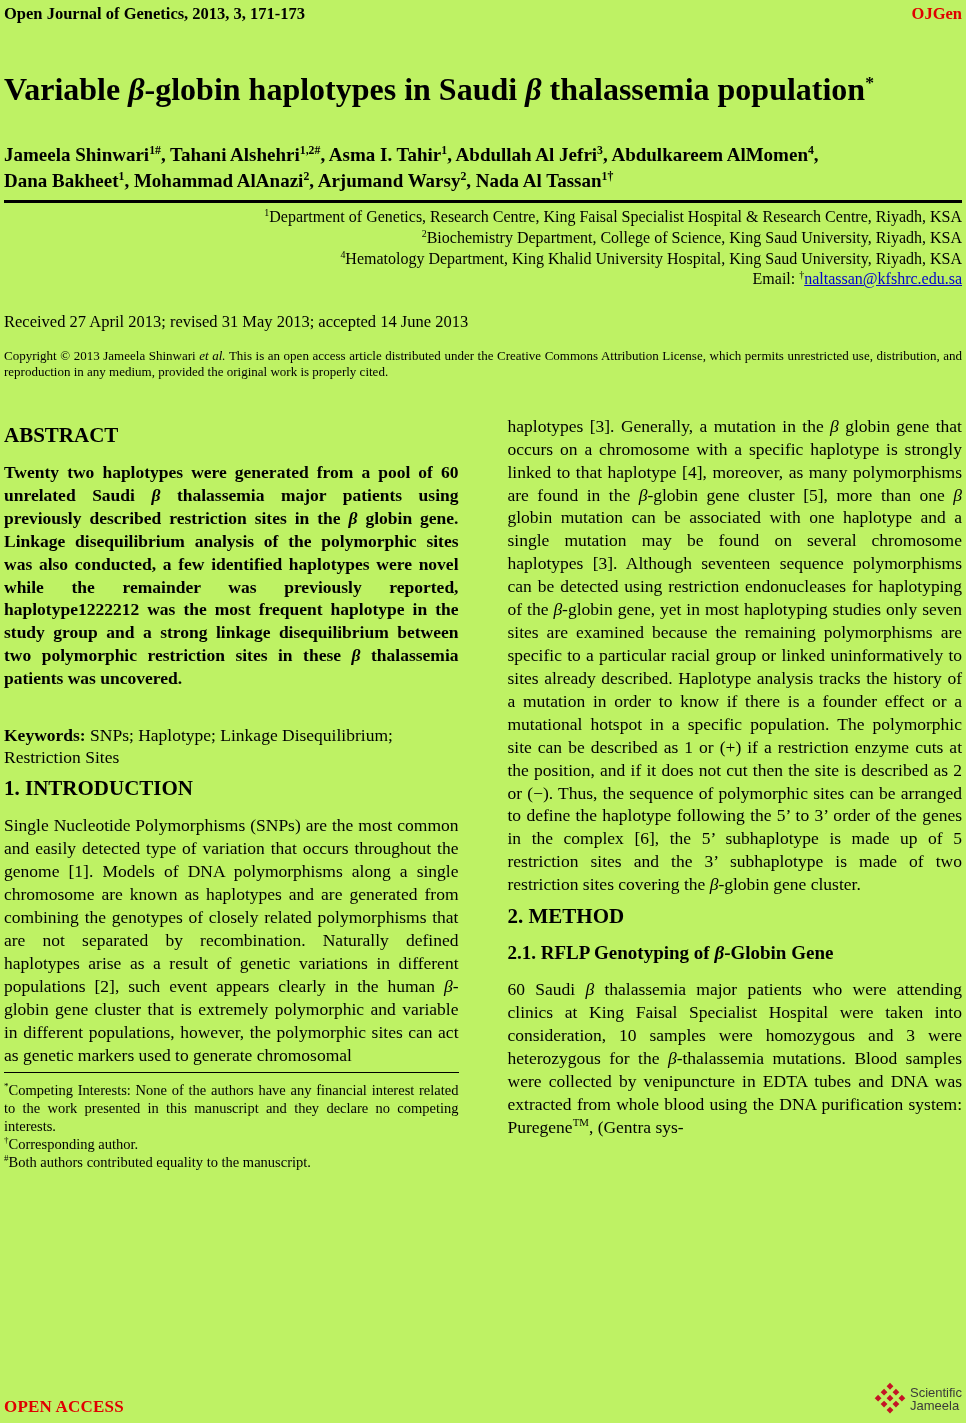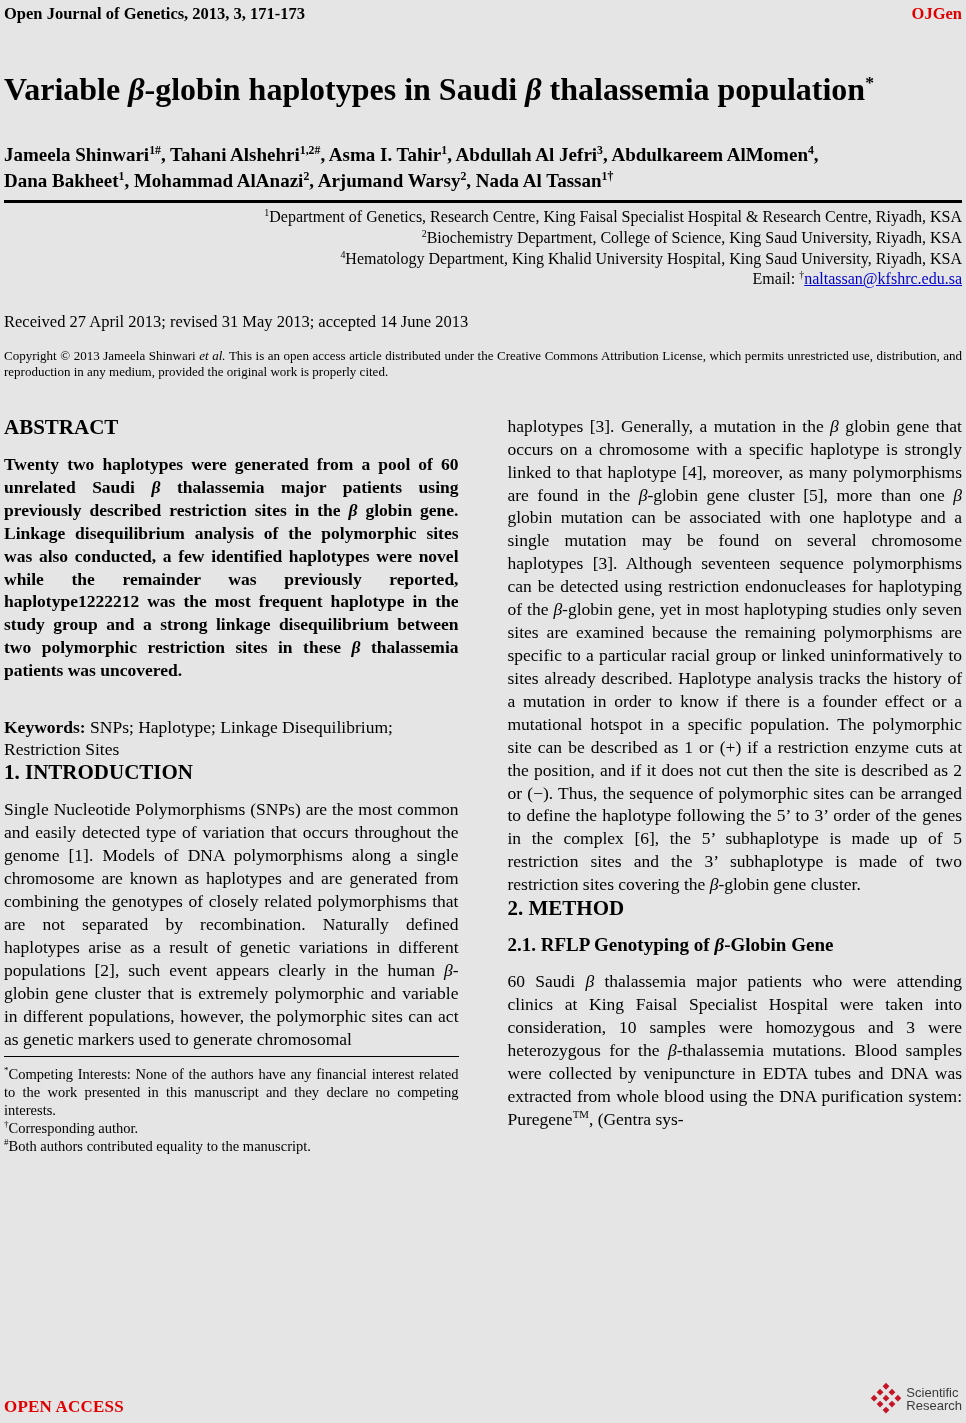--- a/index.html
+++ b/index.html
@@ -1,38 +1,38 @@
 <!DOCTYPE html>
 <html><head>
 <meta charset="utf-8">
 <style>
   * { margin:0; padding:0; box-sizing:border-box; }
   html,body { background:#888; }
   .page {
     width:966px; height:1423px; margin:0 auto; position:relative;
-    background:#e5e5e5; color:#000;
+    background:#bef264; color:#000;
     font-family:"Liberation Serif", serif;
     padding:4px 4px 0 4px; overflow:hidden;
   }
   
   .hdr { display:flex; justify-content:space-between; align-items:flex-start; font-size:16.5px; line-height:1.25; }
   .hdr .l1 { font-weight:bold; }
   .lnk { color:#0000cc; text-decoration:underline; cursor:pointer; }
   .hdr-code { color:#e00000; font-weight:bold; font-size:16.5px; }
   
   .title { font-size:32px; font-weight:bold; line-height:1.3; margin-top:44px; }
   .title sup { font-size:55%; }
   .authors { font-size:19px; font-weight:bold; line-height:1.37; margin-top:32px; padding-bottom:6px; border-bottom:3px solid #000; }
   .affils { font-size:16px; line-height:1.29; margin-top:4px;text-align:right; }
   .received { font-size:16.5px; margin-top:22px; }
   .copyright { font-size:13px; line-height:1.27; margin-top:16px; text-align:justify; }
   
   .columns { display:flex; gap:49px; margin-top:34px; }
   .col { width:455px; }
-  h2.sec { font-size:21px; font-weight:bold; line-height:1.2; margin:0 0 13px 0; }
+  h2.sec { font-size:21px; font-weight:bold; line-height:1.2; margin:8px 0 13px 0; }
   h3.subsec { font-size:19px; font-weight:bold; line-height:1.2; margin:0 0 13px 0; }
   p.body { font-size:17.5px; line-height:1.31; text-align:justify; }
   .abstract-body { font-weight:bold; line-height:1.26; }
   .keywords { margin-top:34px; font-size:17.5px; line-height:1.26; }
   .kw-label { font-weight:bold; }
   .intro-h { margin-top:36px; }
   .method-h { margin-top:24px; }
   .footnotes { margin-top:5px; border-top:1.5px solid #000; padding-top:8px; font-size:14.5px; line-height:1.25; text-align:justify; }
   sup { font-size:62%; line-height:0; vertical-align:super; }
   
@@ -108,18 +108,18 @@
           <polygon points="6,15 10,19 6,23 2,19"></polygon>
           <polygon points="20,15 24,19 20,23 16,19"></polygon>
           <polygon points="34,15 38,19 34,23 30,19"></polygon>
           <polygon points="13,22 17,26 13,30 9,26"></polygon>
           <polygon points="27,22 31,26 27,30 23,26"></polygon>
           <polygon points="20,29 24,33 20,37 16,33"></polygon>
         </g>
       </svg>
       <div class="logo-text">
         <div>Scientific</div>
-        <div>Research</div>
+        <div>Jameela</div>
       </div>
     </div>
   </div>
 
 </div>
 
 </body></html>

